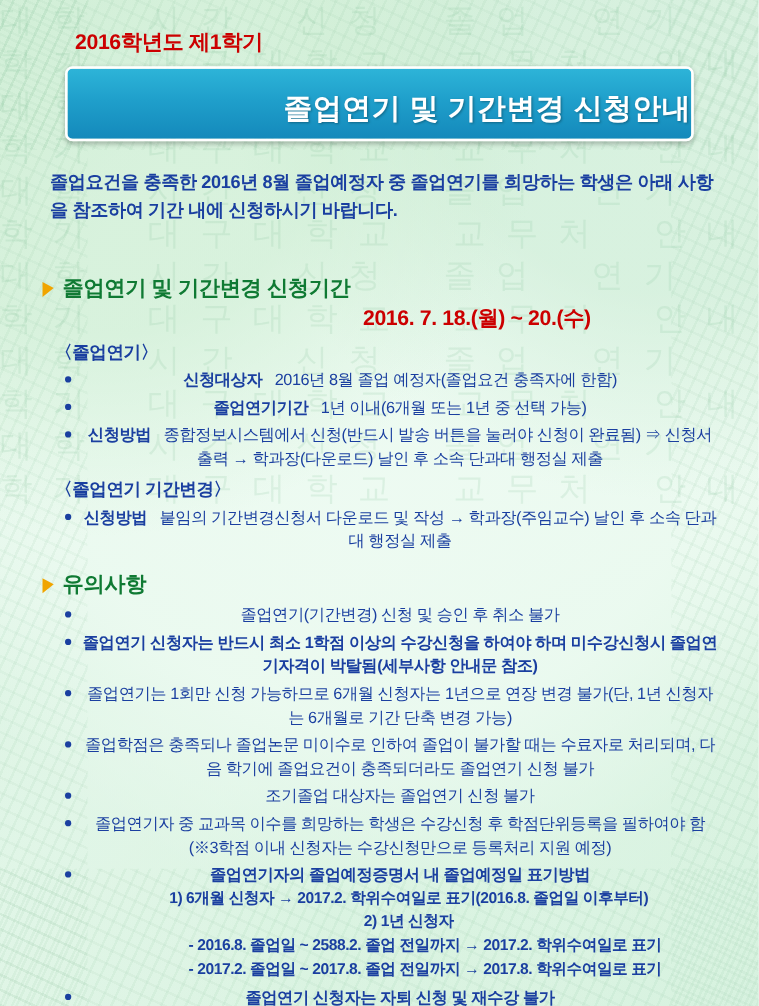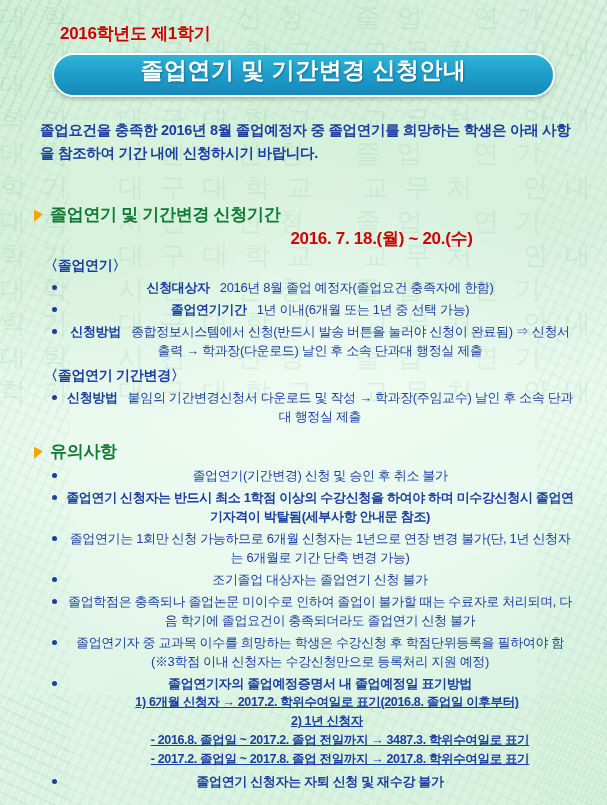--- a/index.html
+++ b/index.html
@@ -65,24 +65,24 @@
     font-size: 17px;
     font-weight: bold;
     color: #cc0000;
     letter-spacing: -0.3px;
   }
 
   .title-bar {
     margin: 8px 30px 0 30px;
     background: linear-gradient(to bottom, #2db4d8 0%, #1f9fcb 45%, #1489bb 100%);
     border: 2px solid #ffffff;
-    border-radius: 22px;
+    border-radius: 6px;
     box-shadow: 0 2px 4px rgba(0,0,0,0.25);
-    text-align: center;
-    padding: 0 0 9px 0;
+    text-align: right;
+    padding: 16px 0 9px 0;
   }
   .title-bar .title-text {
     font-size: 23px;
     font-weight: bold;
     color: #ffffff;
     letter-spacing: 0.5px;
     text-shadow: 1px 1px 2px rgba(0,0,0,0.3);
   }
 
   .intro {
@@ -156,21 +156,20 @@
   li.red, li.red::before { color: #cc0000; }
   li.red::before { background: #cc0000; }
   li.red { font-weight: bold; }
   .lbl { font-weight: bold; }
   .gap { display: inline-block; width: 10px; }
   .sub-lines {
     padding-left: 14px;
     font-size: 12.5px;
     line-height: 19px;
     color: #1a3fa0;
-    text-decoration: underline;
   }
   .indent2 { padding-left: 26px; }
 
   .note-list {
     margin-top: 2px;
   }
 
   .footer-date {
     margin-top: 16px;
     text-align: center;
@@ -238,29 +237,29 @@
     <div class="section">
       <div class="sec-head">
         <span class="bullet-icon"></span>
         <span>유의사항</span>
       </div>
 
       <ul class="items note-list">
         <li><span>졸업연기(기간변경) 신청 및 승인 후 취소 불가</span></li>
         <li class="red"><span>졸업연기 신청자는 반드시 최소 1학점 이상의 수강신청을 하여야 하며 미수강신청시 졸업연기자격이 박탈됨(세부사항 안내문 참조)</span></li>
         <li><span>졸업연기는 1회만 신청 가능하므로 6개월 신청자는 1년으로 연장 변경 불가(단, 1년 신청자는 6개월로 기간 단축 변경 가능)</span></li>
+        <li><span>졸업학점은 충족되나 졸업논문 미이수로 인하여 졸업이 불가할 때는 수료자로 처리되며, 다음 학기에 졸업요건이 충족되더라도 졸업연기 신청 불가</span></li>
         <li><span>조기졸업 대상자는 졸업연기 신청 불가</span></li>
-        <li><span>졸업학점은 충족되나 졸업논문 미이수로 인하여 졸업이 불가할 때는 수료자로 처리되며, 다음 학기에 졸업요건이 충족되더라도 졸업연기 신청 불가</span></li>
         <li><span>졸업연기자 중 교과목 이수를 희망하는 학생은 수강신청 후 학점단위등록을 필하여야 함(※3학점 이내 신청자는 수강신청만으로 등록처리 지원 예정)</span></li>
         <li class="red">
           <span>졸업연기자의 졸업예정증명서 내 졸업예정일 표기방법</span>
           <div class="sub-lines">
             <div>1) 6개월 신청자 → 2017.2. 학위수여일로 표기(2016.8. 졸업일 이후부터)</div>
             <div>2) 1년 신청자</div>
-            <div class="indent2">- 2016.8. 졸업일 ~ 2017.2. 졸업 전일까지 → 3487.3. 학위수여일로 표기</div>
+            <div class="indent2">- 2016.8. 졸업일 ~ 2588.2. 졸업 전일까지 → 2017.2. 학위수여일로 표기</div>
             <div class="indent2">- 2017.2. 졸업일 ~ 2017.8. 졸업 전일까지 → 2017.8. 학위수여일로 표기</div>
           </div>
         </li>
         <li class="red"><span>졸업연기 신청자는 자퇴 신청 및 재수강 불가</span></li>
       </ul>
     </div>
 
     <div class="footer-date">2016. 7. 8.</div>
     <div class="footer-org">대구대학교 교무처장</div>
 

